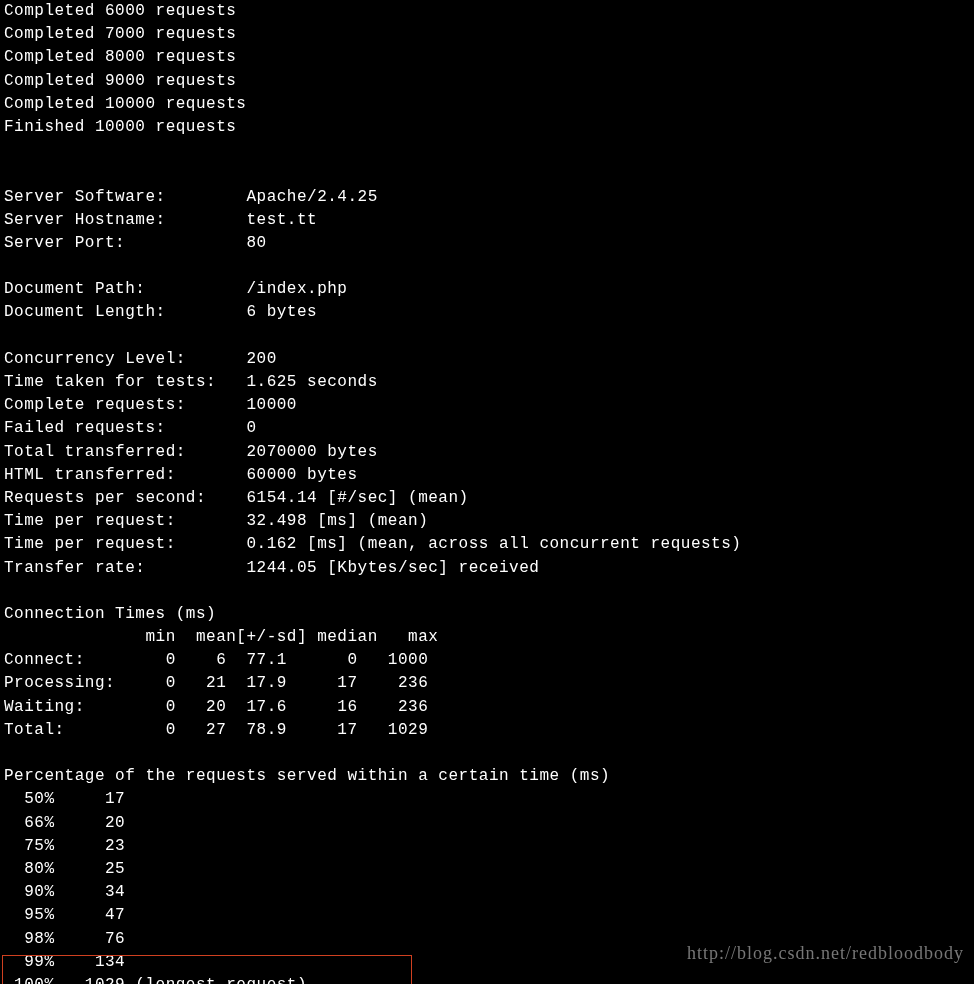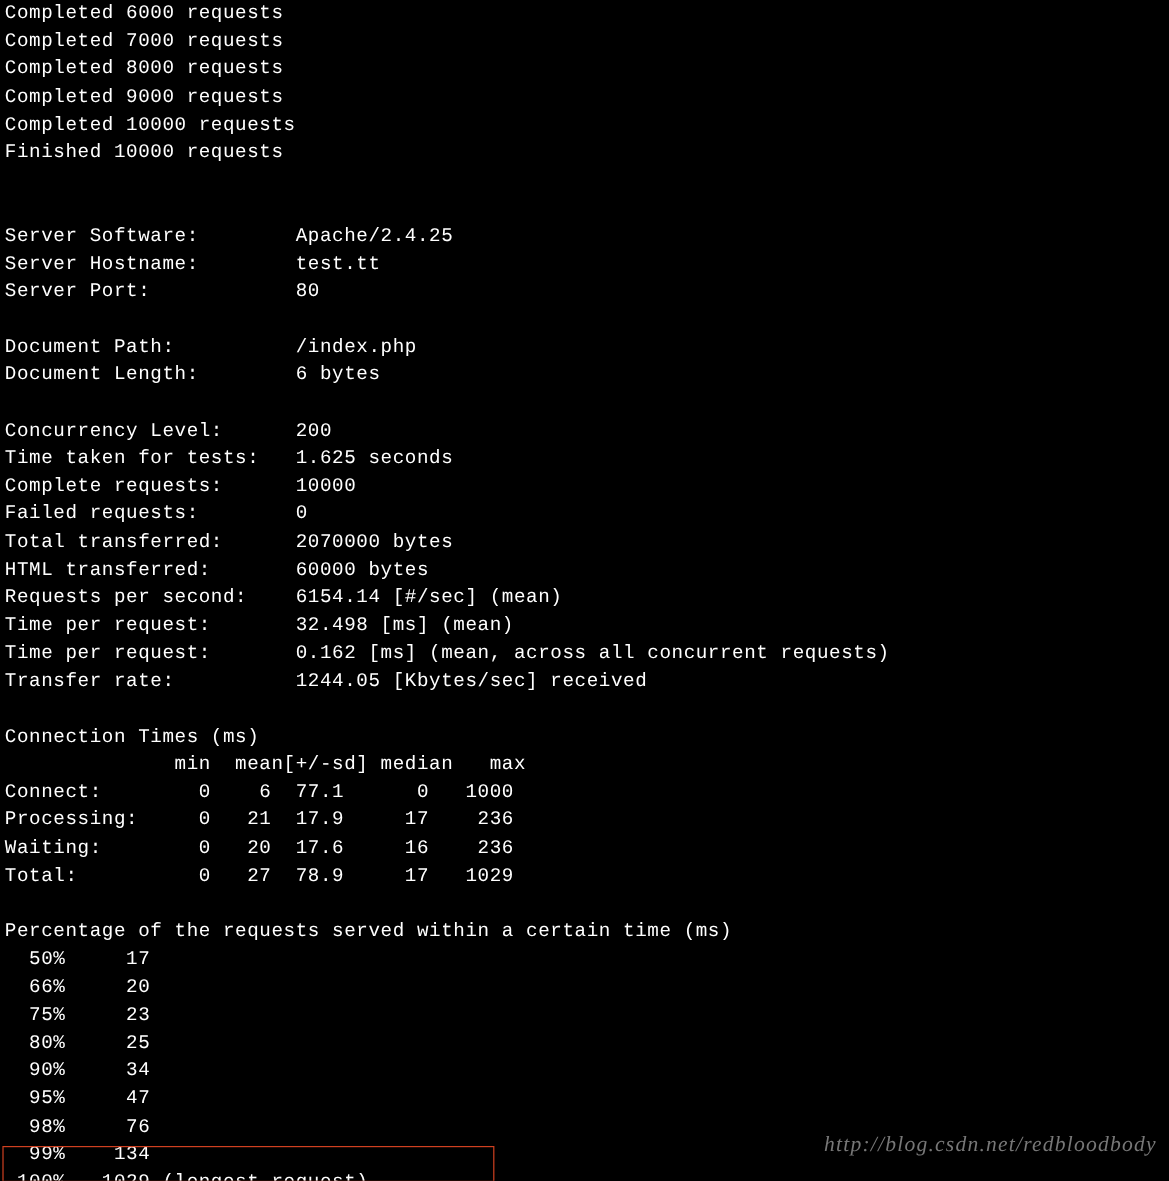--- a/index.html
+++ b/index.html
@@ -25,21 +25,20 @@
   .highlight-box {
     position: absolute;
     border: 1px solid #d04020;
     pointer-events: none;
   }
   .watermark {
     position: absolute;
     color: #777;
     font-family: "Times New Roman", serif;
     font-size: 18px;
-    font-style: italic;
     letter-spacing: 1px;
     pointer-events: none;
   }
 </style>
 </head>
 <body>
 
 <pre id="terminal">Completed 6000 requests
 Completed 7000 requests
 Completed 8000 requests

